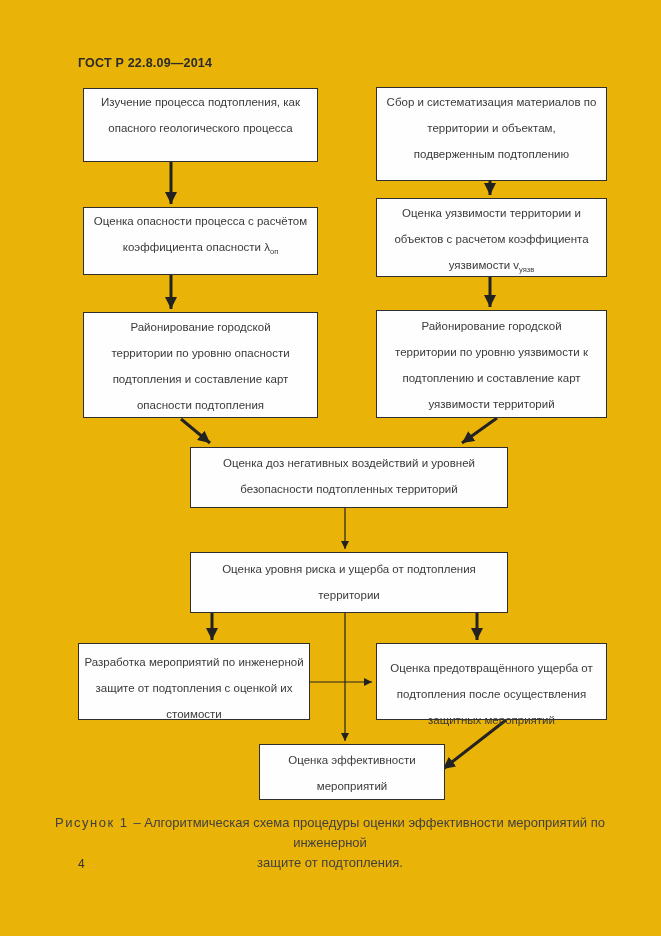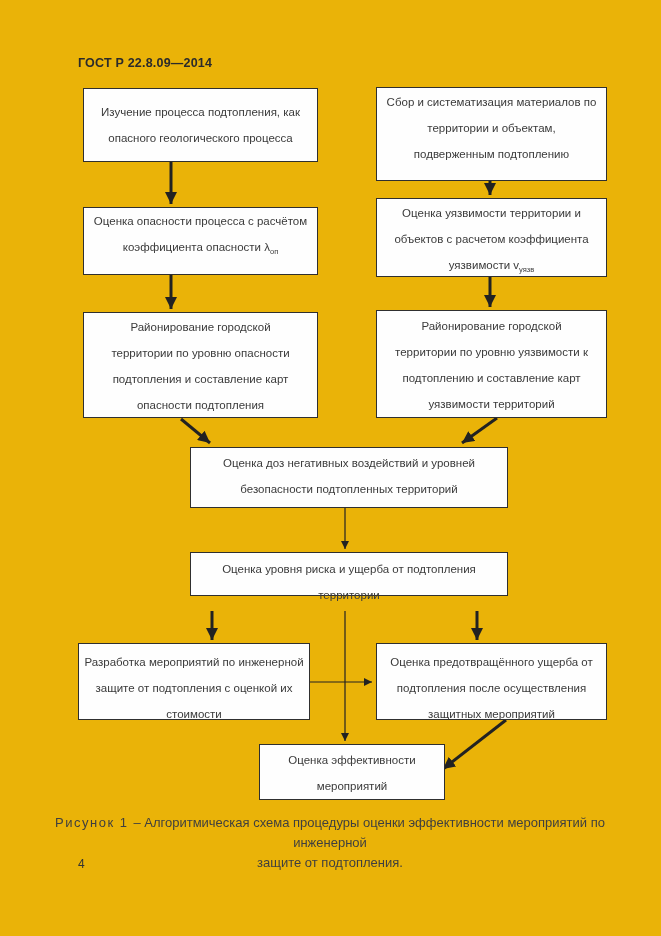--- a/index.html
+++ b/index.html
@@ -72,21 +72,21 @@
     <line class="thick" x1="181" y1="419" x2="210" y2="443" marker-end="url(#ah-big)"></line>
     <line class="thick" x1="497" y1="418" x2="462" y2="443" marker-end="url(#ah-big)"></line>
     <line class="thin" x1="345" y1="508" x2="345" y2="549" marker-end="url(#ah-small)"></line>
     <line class="thick" x1="212" y1="611" x2="212" y2="640" marker-end="url(#ah-big)"></line>
     <line class="thick" x1="477" y1="611" x2="477" y2="640" marker-end="url(#ah-big)"></line>
     <line class="thin" x1="345" y1="611" x2="345" y2="741" marker-end="url(#ah-small)"></line>
     <line class="thin" x1="310" y1="682" x2="372" y2="682" marker-end="url(#ah-small)"></line>
     <line class="thick" x1="506" y1="720" x2="443" y2="769" marker-end="url(#ah-big)"></line>
   </svg>
 
-  <div class="box" style="left:83px; top:88px; width:235px; height:74px; padding-top:10px;">
+  <div class="box" style="left:83px; top:88px; width:235px; height:74px; ">
     <div class="line">Изучение процесса подтопления, как</div>
     <div class="line">опасного геологического процесса</div>
   </div>
 
   <div class="box" style="left:376px; top:87px; width:231px; height:94px; padding-top:1px;">
     <div class="line">Сбор и систематизация материалов по</div>
     <div class="line">территории и объектам,</div>
     <div class="line">подверженным подтоплению</div>
   </div>
 
@@ -113,32 +113,32 @@
     <div class="line">территории по уровню уязвимости к</div>
     <div class="line">подтоплению и составление карт</div>
     <div class="line">уязвимости территорий</div>
   </div>
 
   <div class="box" style="left:190px; top:447px; width:318px; height:61px; padding-top:2px;">
     <div class="line">Оценка доз негативных воздействий и уровней</div>
     <div class="line">безопасности подтопленных территорий</div>
   </div>
 
-  <div class="box" style="left:190px; top:552px; width:318px; height:44px; padding-top:3px;">
+  <div class="box" style="left:190px; top:552px; width:318px; height:61px; padding-top:3px;">
     <div class="line">Оценка уровня риска и ущерба от подтопления</div>
     <div class="line">территории</div>
   </div>
 
   <div class="box" style="left:78px; top:643px; width:232px; height:77px; padding-top:5px;text-align:center;">
     <div class="line">Разработка мероприятий по инженерной</div>
     <div class="line">защите от подтопления с оценкой их</div>
     <div class="line">стоимости</div>
   </div>
 
-  <div class="box" style="left:376px; top:643px; width:231px; height:77px; padding-top:5px;">
+  <div class="box" style="left:376px; top:643px; width:231px; height:77px; padding-top:11px;">
     <div class="line">Оценка предотвращённого ущерба от</div>
     <div class="line">подтопления после осуществления</div>
     <div class="line">защитных мероприятий</div>
   </div>
 
   <div class="box" style="left:259px; top:744px; width:186px; height:56px; padding-top:2px;">
     <div class="line">Оценка эффективности</div>
     <div class="line">мероприятий</div>
   </div>
 

